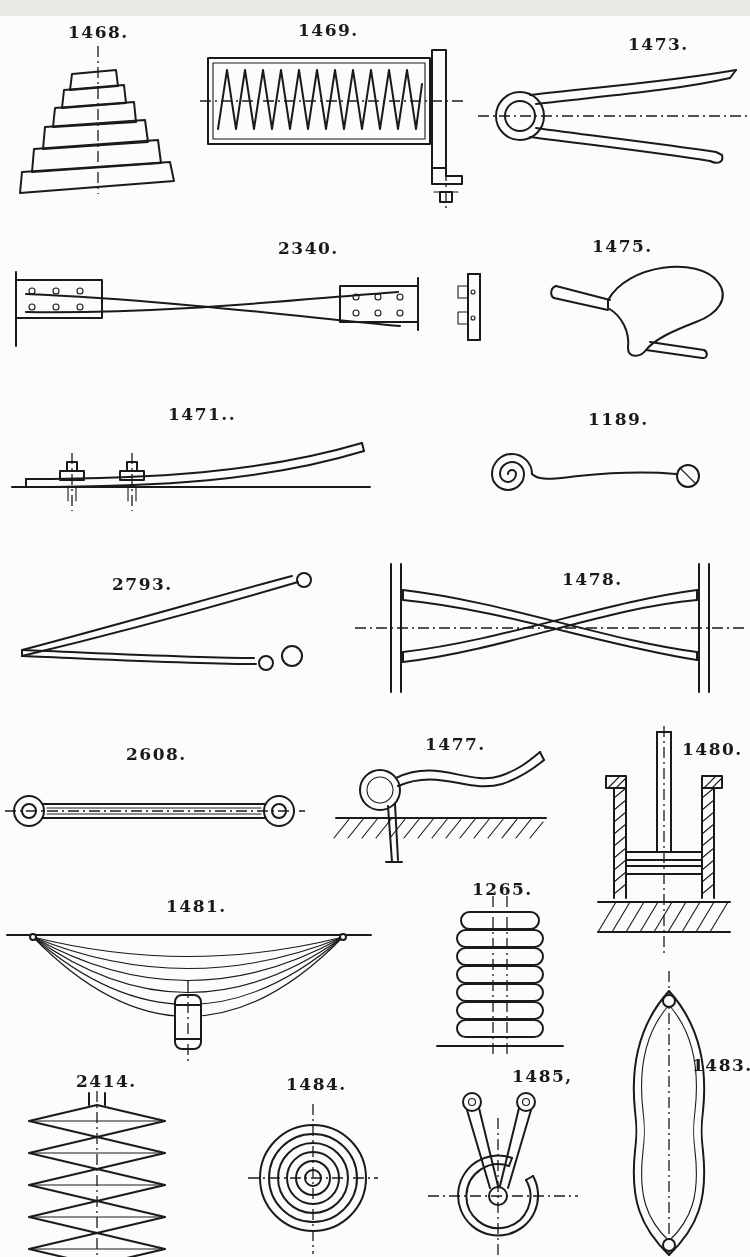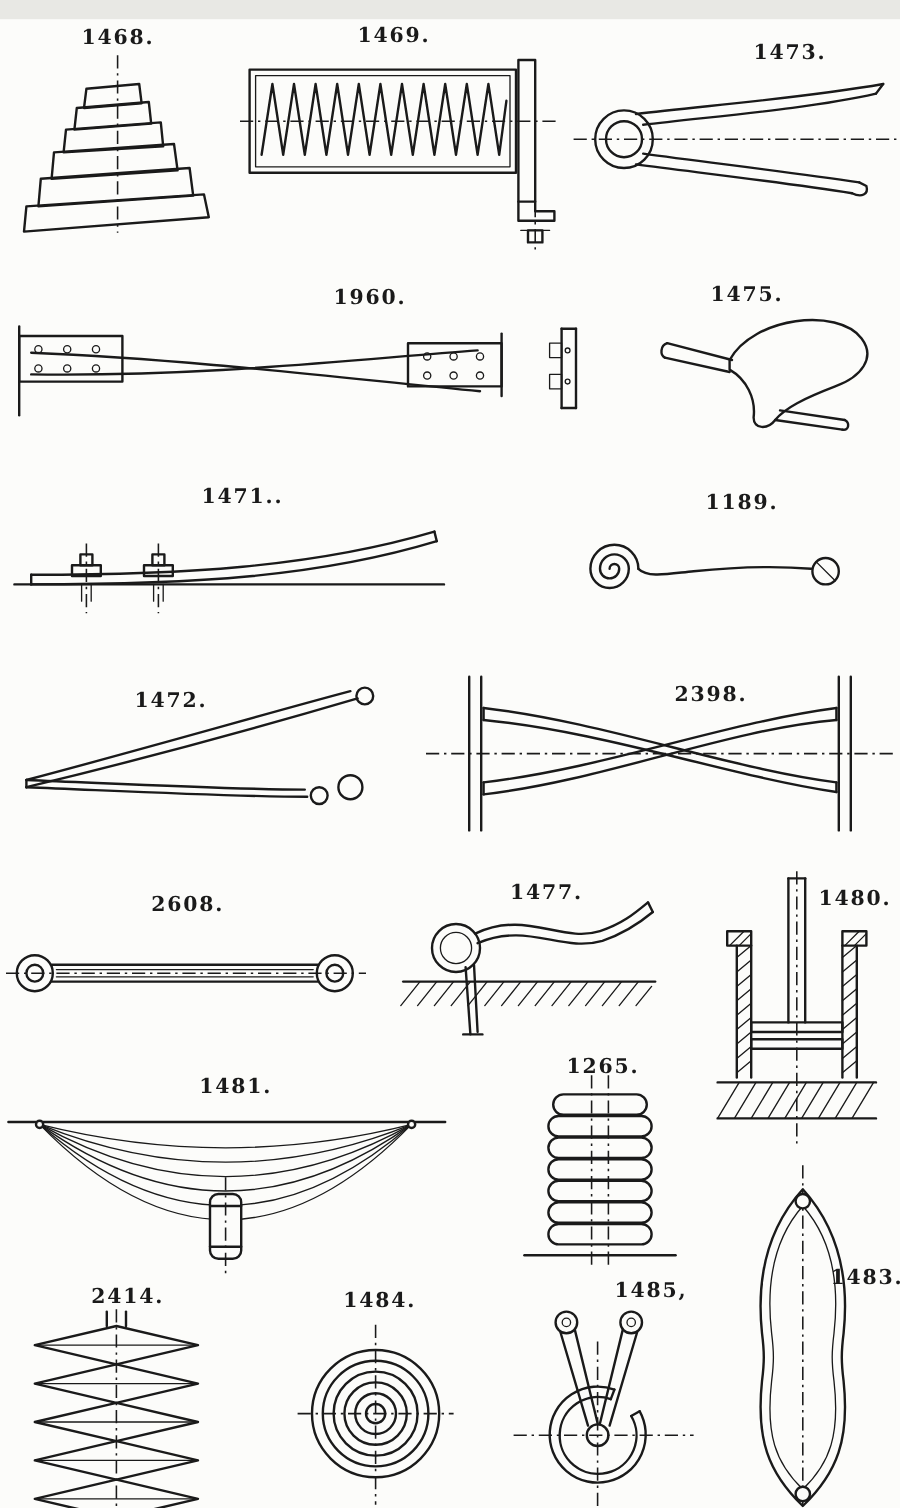--- a/index.html
+++ b/index.html
@@ -57,21 +57,21 @@
     <circle cx="42" cy="52" r="24"></circle>
     <circle cx="42" cy="52" r="15"></circle>
     <path d="M52,31 C110,24 190,18 258,6"></path>
     <path d="M58,40 C115,33 195,27 252,14"></path>
     <line x1="258" y1="6" x2="252" y2="14"></line>
     <path d="M52,73 C105,80 175,88 232,97"></path>
     <path d="M58,64 C108,71 178,79 238,88"></path>
     <path d="M232,97 C240,101 246,98 244,91 L238,88"></path>
   </svg>
 
-  <div class="fig-label" style="left:278px;top:222px">1960.</div>
+  <div class="fig-label" style="left:278px;top:222px">2340.</div>
   <svg class="art" style="left:10px;top:250px" width="500" height="90" viewBox="0 0 500 90">
     <line x1="6" y1="6" x2="6" y2="80"></line>
     <g>
       <rect x="6" y="14" width="86" height="38"></rect>
       <circle class="thin" cx="22" cy="25" r="3"></circle>
         <circle class="thin" cx="46" cy="25" r="3"></circle>
         <circle class="thin" cx="70" cy="25" r="3"></circle>
       <circle class="thin" cx="22" cy="41" r="3"></circle>
         <circle class="thin" cx="46" cy="41" r="3"></circle>
         <circle class="thin" cx="70" cy="41" r="3"></circle>
@@ -135,33 +135,33 @@
   </svg>
 
   <div class="fig-label" style="left:588px;top:393px">1189.</div>
   <svg class="art" style="left:428px;top:400px" width="290" height="105" viewBox="0 0 290 105">
     <path d="M80,58 a4,4 0 0 1 8,0 a8,8 0 0 1 -16,0 a12,12 0 0 1 24,0 a16,16 0 0 1 -32,0 a20,20 0 0 1 40,0"></path>
     <path d="M104,58 C112,66 130,62 150,60 C190,56 225,56 248,58"></path>
     <circle cx="260" cy="60" r="11"></circle>
     <line class="thin" x1="252" y1="52" x2="268" y2="68"></line>
   </svg>
 
-  <div class="fig-label" style="left:112px;top:558px">1472.</div>
+  <div class="fig-label" style="left:112px;top:558px">2793.</div>
   <svg class="art" style="left:10px;top:548px" width="320" height="125" viewBox="0 0 320 125">
     <path d="M12,92 C120,66 220,38 288,18"></path>
     <path d="M12,86 C118,58 214,30 282,12"></path>
     <circle cx="294" cy="16" r="7"></circle>
     <path d="M12,92 C110,96 190,100 246,100"></path>
     <path d="M12,86 C110,90 190,94 244,94"></path>
     <circle cx="256" cy="99" r="7"></circle>
     <circle cx="282" cy="92" r="10"></circle>
     <line x1="12" y1="86" x2="12" y2="92"></line>
   </svg>
 
-  <div class="fig-label" style="left:562px;top:553px">2398.</div>
+  <div class="fig-label" style="left:562px;top:553px">1478.</div>
   <svg class="art" style="left:355px;top:540px" width="390" height="145" viewBox="0 0 390 145">
     <line class="dd" x1="0" y1="72" x2="390" y2="72"></line>
     <line x1="36" y1="8" x2="36" y2="136"></line>
     <line x1="46" y1="8" x2="46" y2="136"></line>
     <line x1="344" y1="8" x2="344" y2="136"></line>
     <line x1="354" y1="8" x2="354" y2="136"></line>
     <path d="M48,34 C150,46 250,84 342,96"></path>
     <path d="M48,44 C150,54 250,90 342,104"></path>
     <line x1="48" y1="34" x2="48" y2="44"></line>
     <line x1="342" y1="96" x2="342" y2="104"></line>

